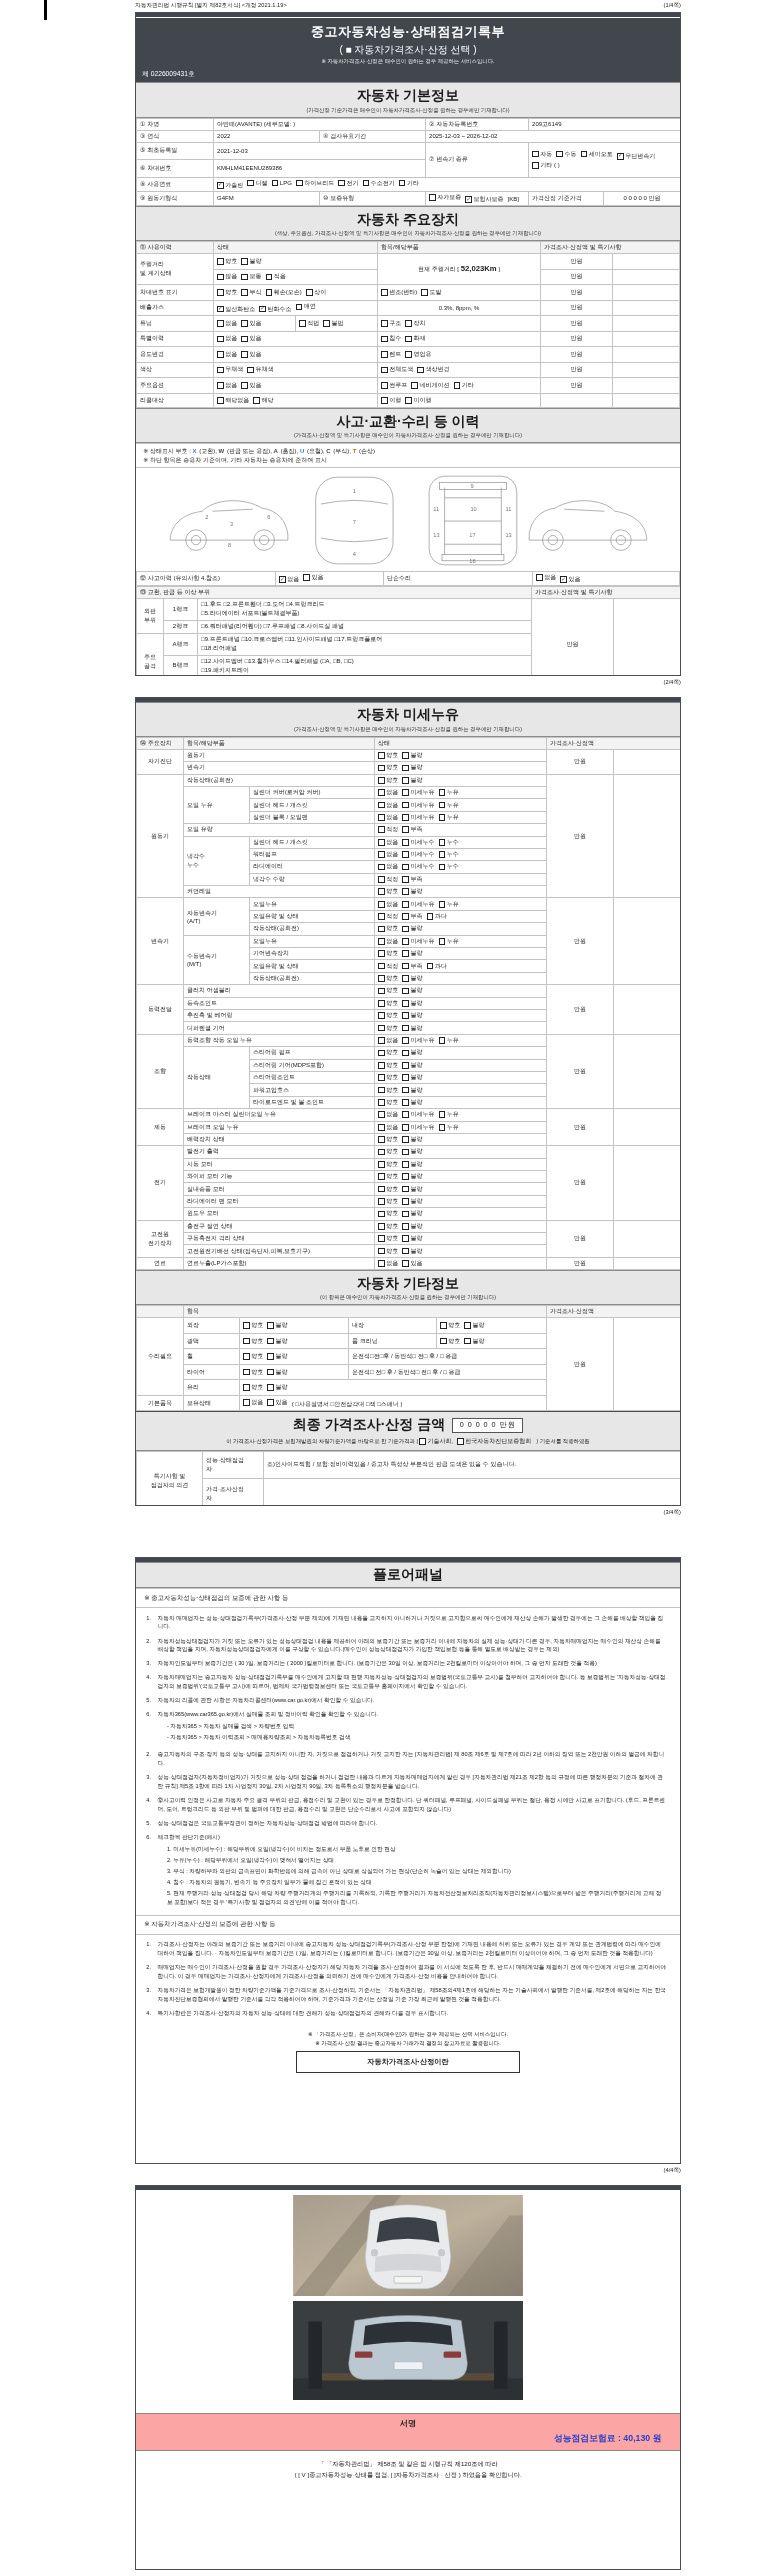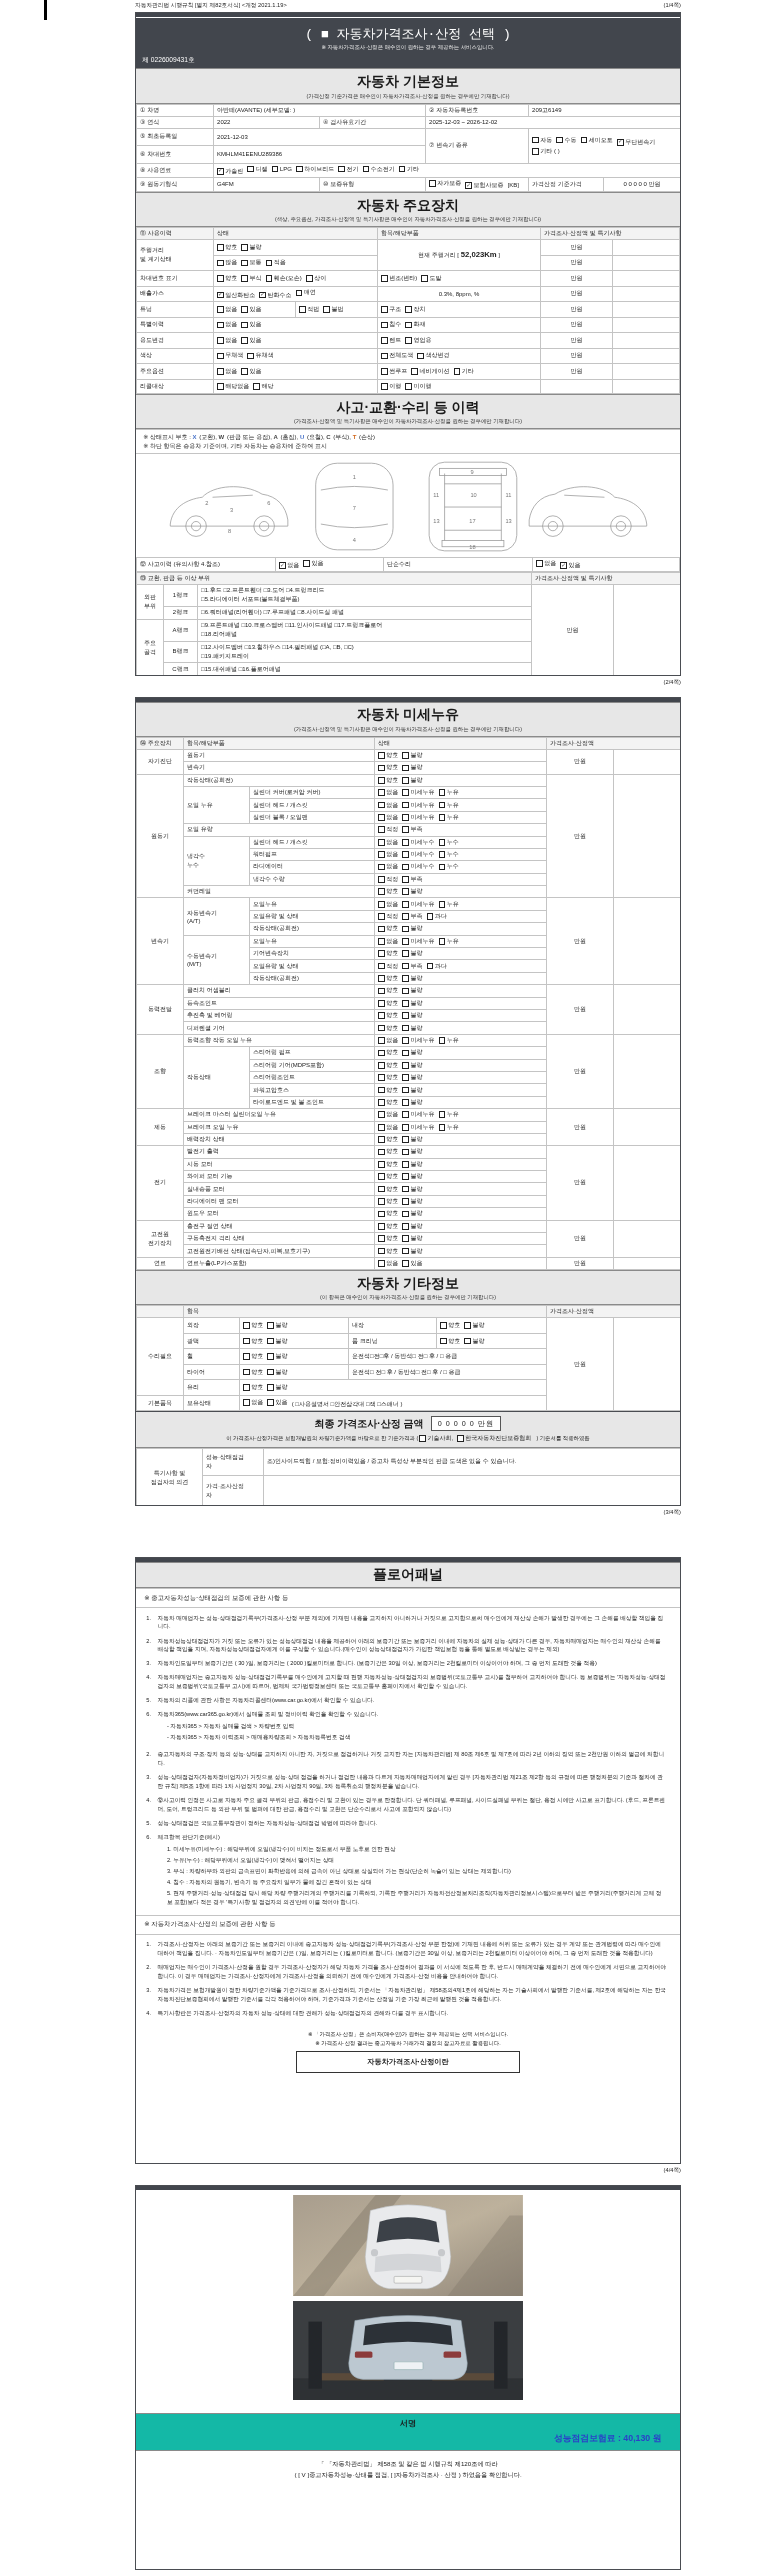--- a/index.html
+++ b/index.html
@@ -9,21 +9,21 @@
   .topline{position:absolute;left:135px;top:2.1px;width:546px;display:flex;justify-content:space-between;
            font-size:5.7px;color:#222;}
   .pgmark{position:absolute;left:135px;width:546px;text-align:right;font-size:5.7px;color:#222;}
   .page{position:absolute;left:135px;width:546px;background:#fff;border:1px solid #4a4d52;
         box-sizing:border-box;overflow:hidden;}
   
   .dkbar{height:3.6px;background:#42464d;}
   .wgap{height:1.5px;background:#fff;}
   .dkhead{background:#42464d;color:#fff;text-align:center;padding:4.1px 0 2.1px;}
   .dkhead .t1{font-size:13px;font-weight:bold;letter-spacing:0.5px;}
-  .dkhead .t2{font-size:13px;margin-top:2.1px;font-family:Liberation Mono, monospace;}
+  .dkhead .t2{font-size:10px;margin-top:2.1px;}
   .dkhead .t3{font-size:5.4px;margin-top:1.5px;color:#e8e8e8;}
   .docrow{background:#42464d;color:#fff;font-size:6.7px;text-align:left;padding:2.6px 6.2px 3.6px;}
   
   .band{background:#e7e7e7;border-top:0.5px solid #8a8a8a;border-bottom:0.5px solid #8a8a8a;
         text-align:center;padding:3.6px 0 3.1px;}
   .band .bt{font-size:14px;font-weight:bold;}
   .band .bn{font-size:5.4px;color:#333;margin-top:1.5px;}
   
   table{border-collapse:collapse;width:544px;table-layout:fixed;}
   td,th{border:0.5px solid #c4c4c4;padding:1px 3.1px;font-size:6px;vertical-align:middle;
@@ -51,48 +51,49 @@
   .nitem .nn{width:11.3px;flex:none;}
   .nitem .nt{flex:1;}
   .nsub{margin:-2.1px 0 4.6px 20.6px;font-size:5.7px;line-height:1.5;}
   .prebox{font-size:5.4px;color:#222;text-align:center;line-height:1.6;margin:3.1px 0 4.1px;}
   .whatbox{width:222px;margin:0 auto 5.2px;border:1px solid #333;text-align:center;
            font-size:7.2px;font-weight:bold;padding:4.6px 0;}
   
   .finalband{background:#e7e7e7;border-top:1px solid #4a4d52;border-bottom:0.5px solid #8a8a8a;
              text-align:center;padding:4.1px 0 3.6px;}
   .finalrow{display:flex;justify-content:center;align-items:center;gap:7.2px;}
-  .finalrow .fl{font-size:10px;font-weight:bold;}
+  .finalrow .fl{font-size:14px;font-weight:bold;}
   .finalrow .fv{border:0.5px solid #555;background:#fff;padding:1.5px 6.2px;font-size:7.2px;letter-spacing:1px;}
   .finalnote{font-size:5.4px;margin-top:2.6px;display:flex;justify-content:center;align-items:center;gap:1px;flex-wrap:wrap;}
   
   .photoband{background:#e7e7e7;border-bottom:0.5px solid #8a8a8a;text-align:center;
              font-size:8.2px;font-weight:bold;padding:4.1px 0;}
   .photo{width:230px;margin:5.2px auto 1px;position:relative;overflow:hidden;}
-  .signband{background:#14b8a6;border-top:0.5px solid #8a8a8a;border-bottom:0.5px solid #8a8a8a;
+  .signband{background:#fca5a5;border-top:0.5px solid #8a8a8a;border-bottom:0.5px solid #8a8a8a;
             margin-top:13px;padding:4.1px 0 5.2px;}
   .signband .st{text-align:center;font-size:8.2px;font-weight:bold;}
   .signband .fee{text-align:right;padding-right:18.5px;color:#2a41c8;font-size:8.8px;font-weight:bold;margin-top:4.1px;}
   .confirm{text-align:center;font-size:6.2px;line-height:1.8;padding:6.2px 0 3.1px;}
   svg text{font-family:"Liberation Sans","DejaVu Sans",sans-serif;}
 </style>
 </head>
 <body>
 
 <div class="sheet">
   <div class="corner-mark"></div>
   <div class="topline">
     <span>자동차관리법 시행규칙 [별지 제82호서식] &lt;개정 2021.1.19&gt;</span>
     <span>(1/4쪽)</span>
   </div>
 
   <div class="page" style="top:12.4px;height:664px;">
     <div class="dkbar"></div>
     <div class="wgap"></div>
     <div class="dkhead">
+      <div class="t1">중고자동차성능·상태점검기록부</div>
       <div class="t2">( ■ 자동차가격조사·산정 선택 )</div>
       <div class="t3">※ 자동차가격조사·산정은 매수인이 원하는 경우 제공하는 서비스입니다.</div>
     </div>
     <div class="docrow">제 0226009431호</div>
 
     <div class="band">
       <div class="bt">자동차 기본정보</div>
       <div class="bn">(가격산정 기준가격은 매수인이 자동차가격조사·산정을 원하는 경우에만 기재합니다)</div>
     </div>
 

